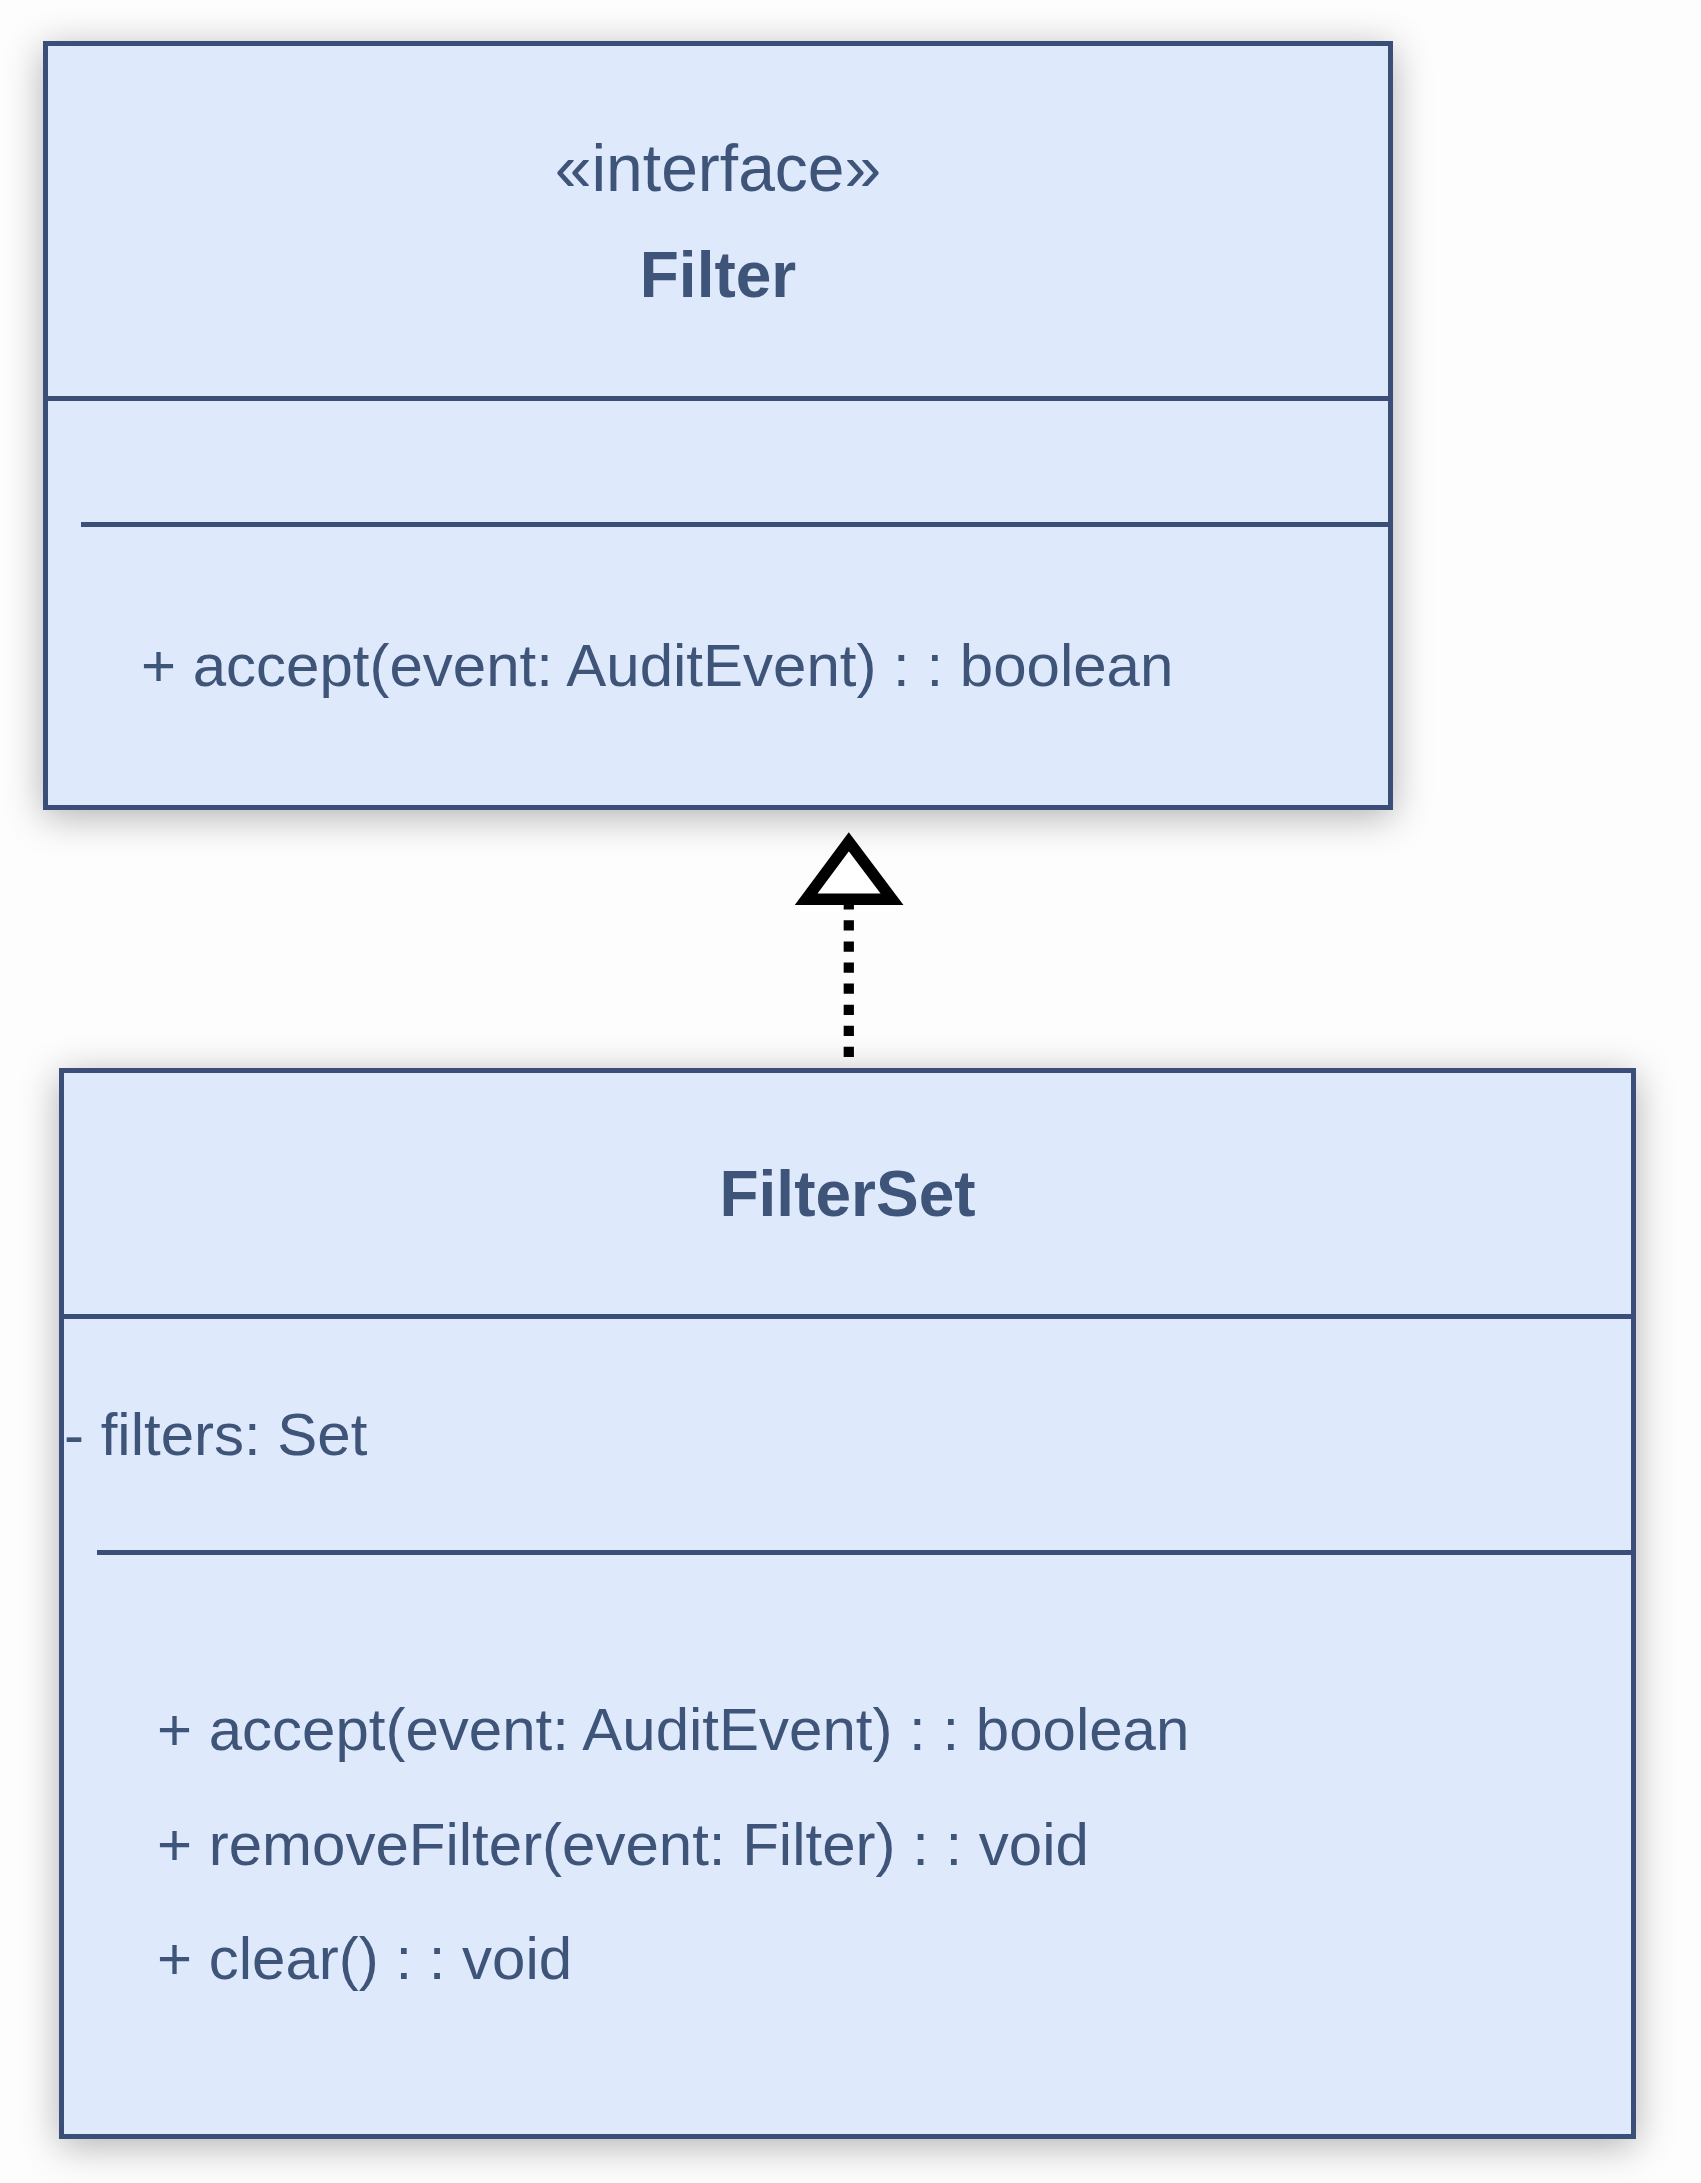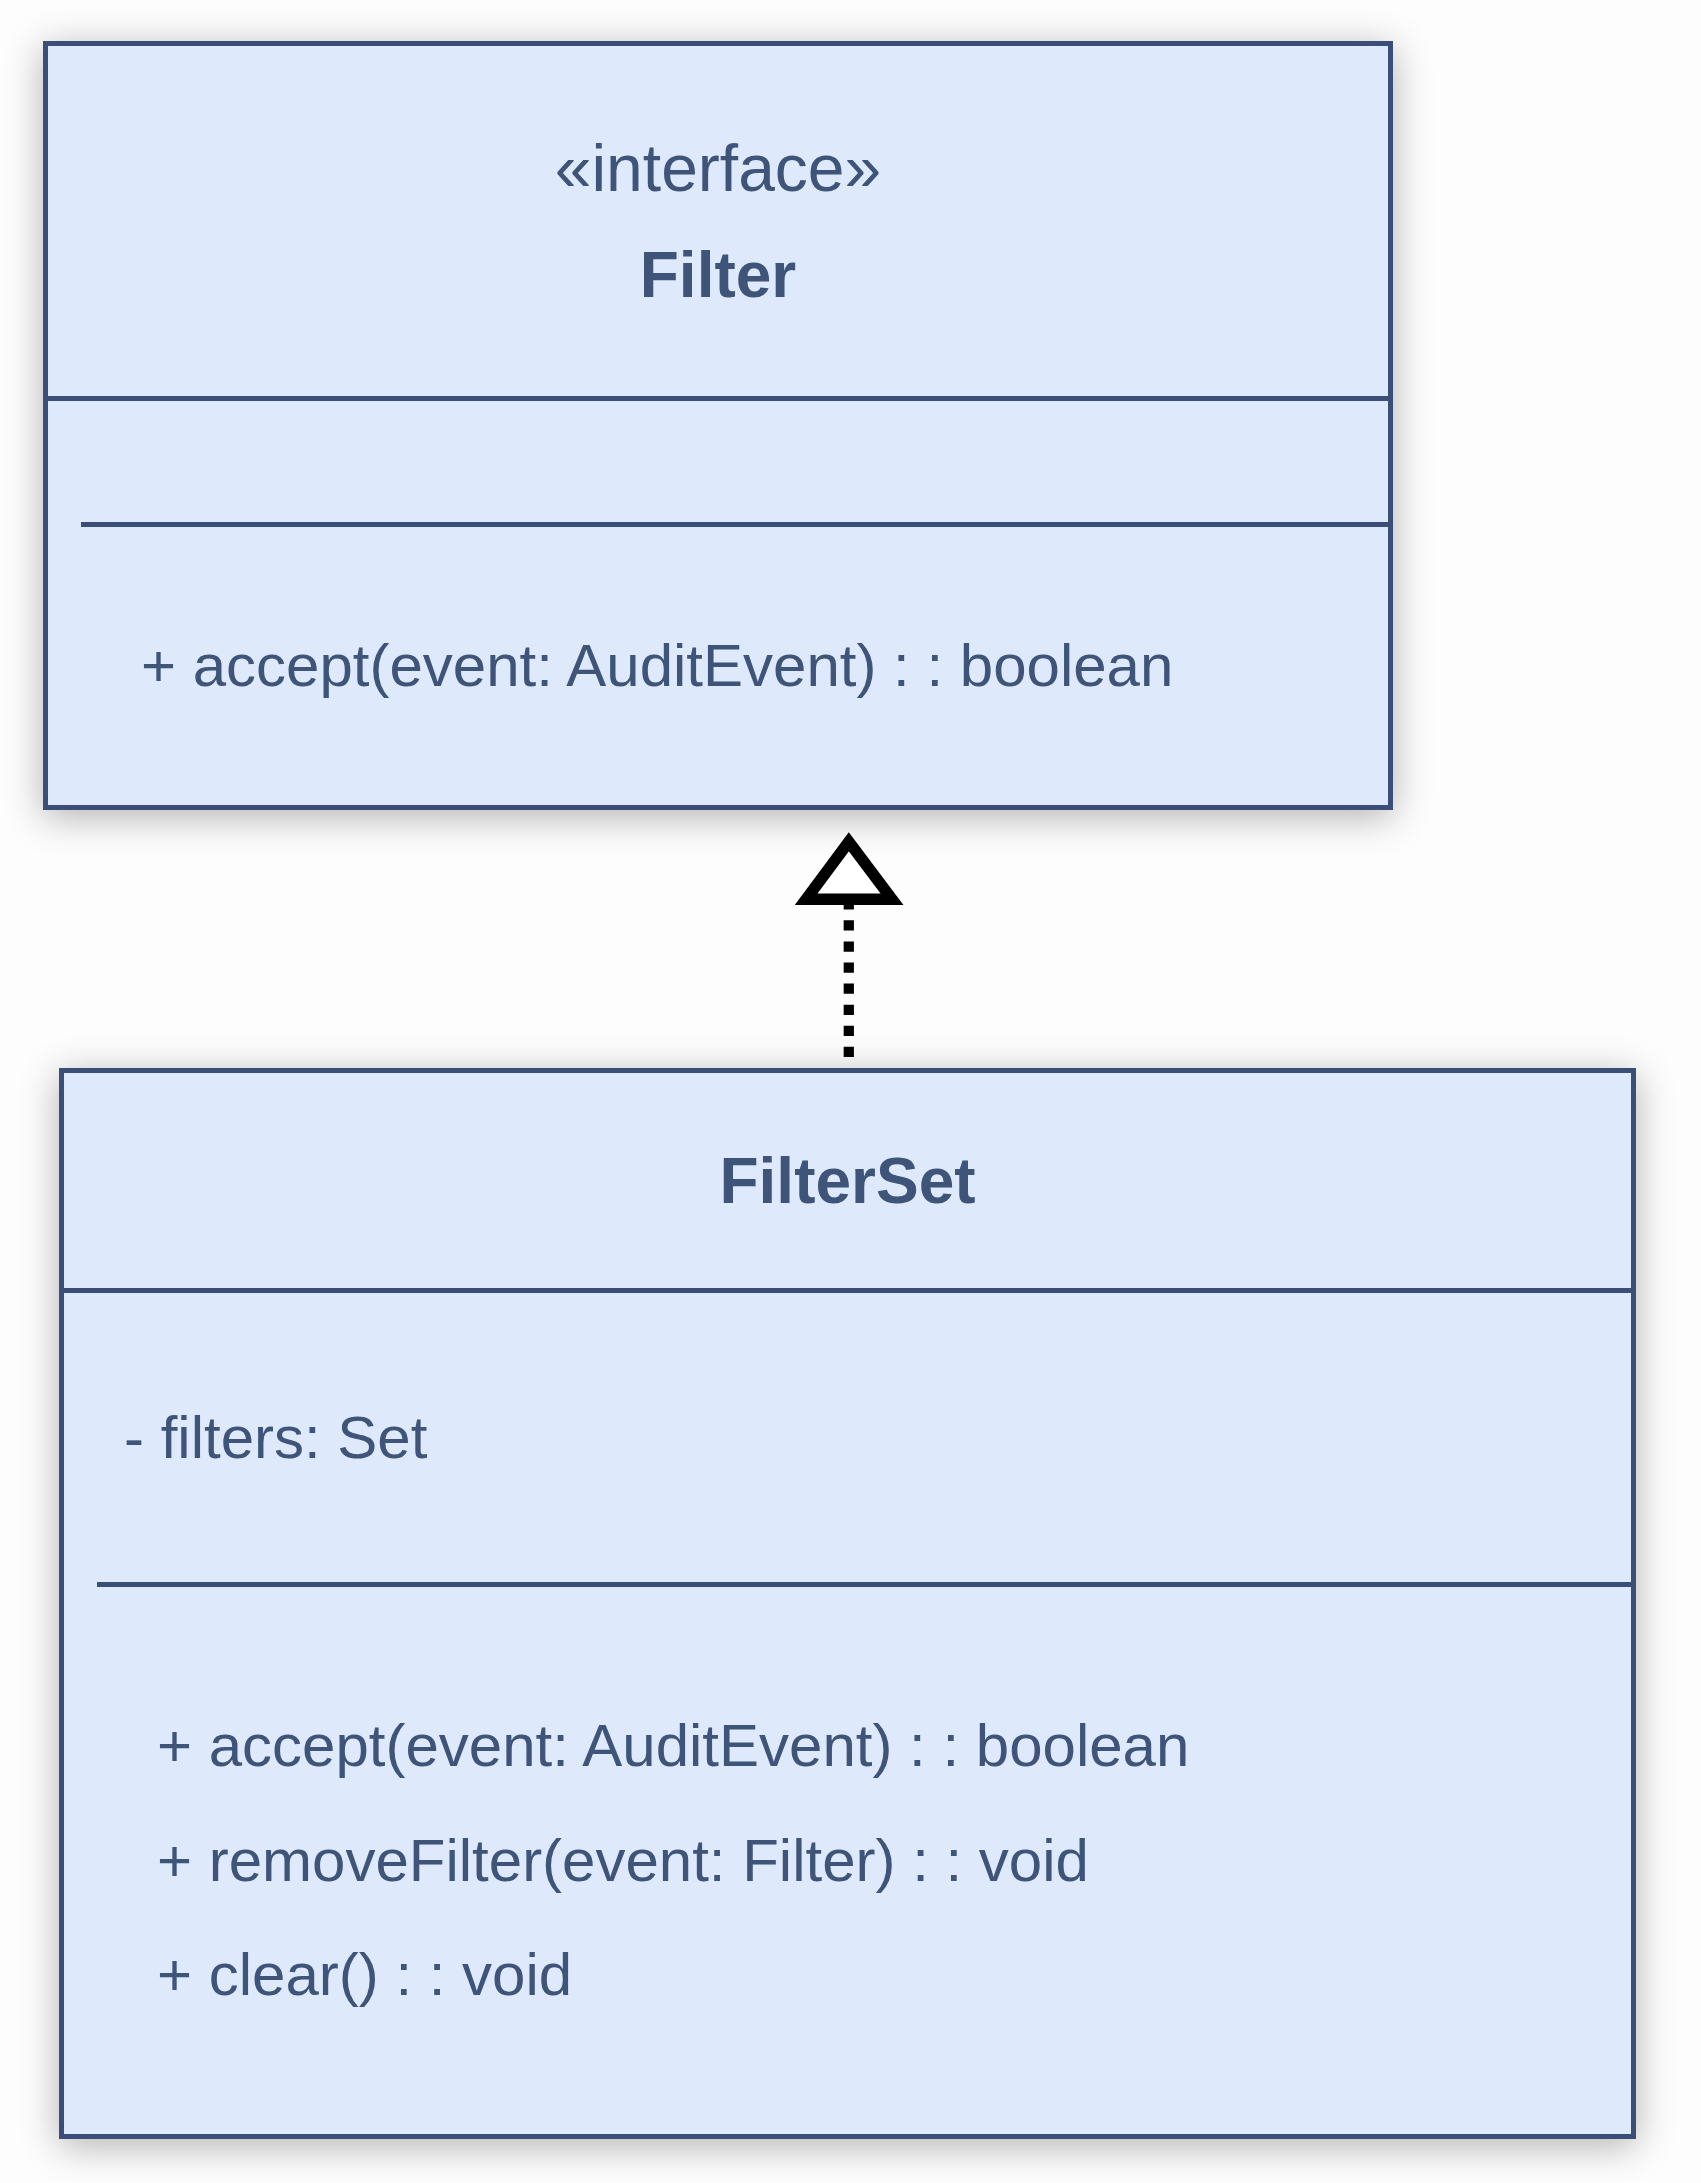--- a/index.html
+++ b/index.html
@@ -32,28 +32,27 @@
   .sec { box-sizing: border-box; }
   .sec + .sec { border-top: 5.7px solid var(--box-border, #3a4e78); }
 
   .title-sec {
     display: flex;
     flex-direction: column;
     align-items: center;
     justify-content: center;
   }
   #interface-box .title-sec { height: 350px; gap: 42px; }
-  #filterset-box .title-sec { height: 215px; text-align: right; }
+  #filterset-box .title-sec { height: 241px; text-align: right; }
 
   #interface-box .attr-sec { height: 126px; }
   #filterset-box .attr-sec {
-    height: 294px;
+    height: 236px;
     display: flex;
     align-items: center;
-    padding-left: 60px;
   }
 
   .meth-sec {
     flex: 1;
     display: flex;
     flex-direction: column;
     justify-content: center;
     gap: 51px;
     padding-left: 60px;
     margin-left: 33px;

